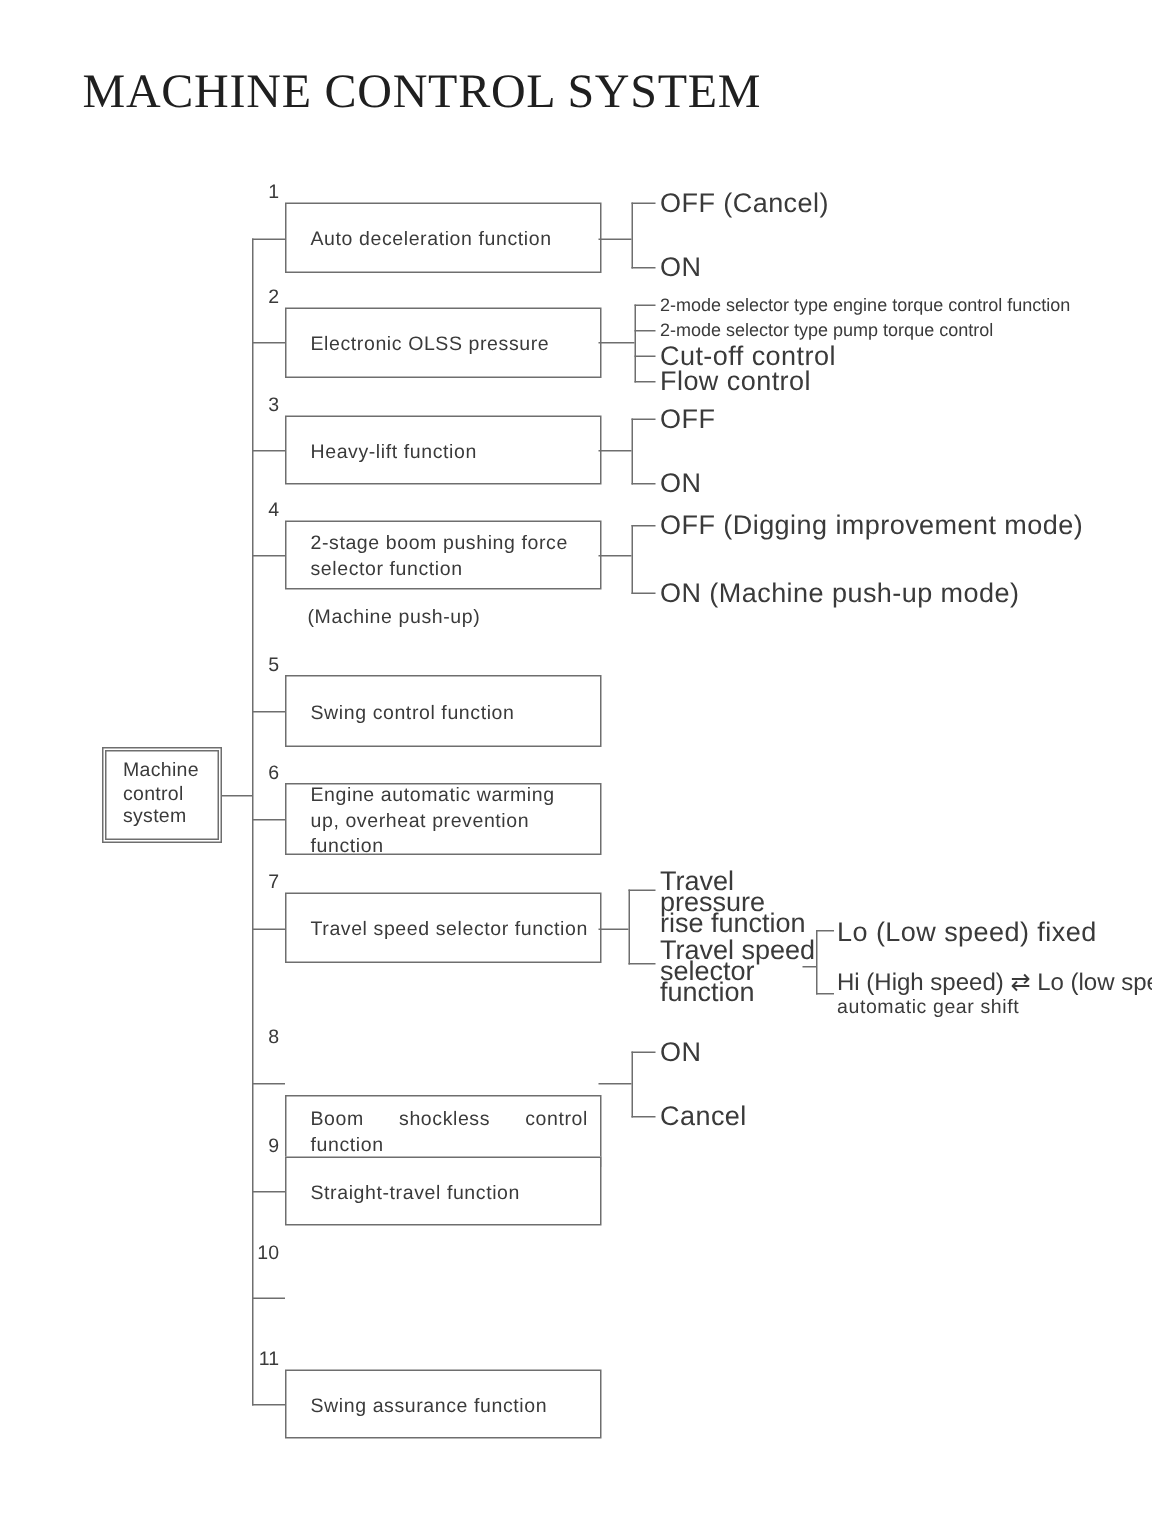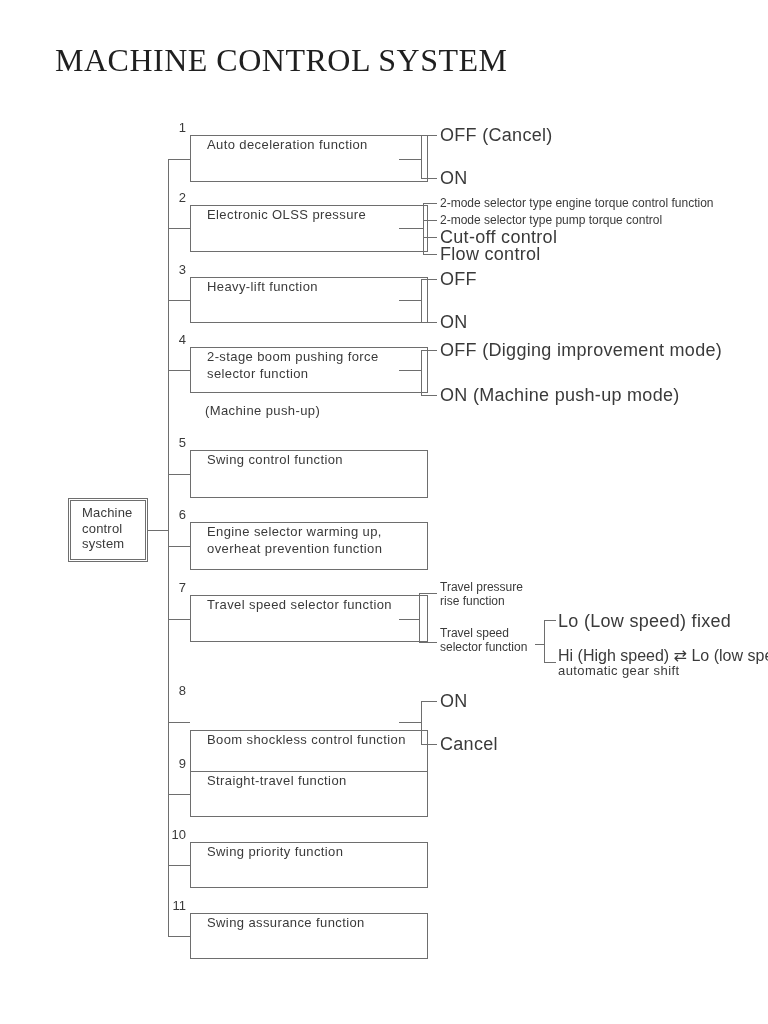--- a/index.html
+++ b/index.html
@@ -26,35 +26,35 @@
     border:1px solid #6e6e6e; box-sizing:border-box; background:#fff;
   }
   .root-box::before {
     content:""; position:absolute; inset:1px; border:1px solid #6e6e6e;
   }
   .root-box span {
     position:absolute; left:13px; top:6px; font-size:13px; line-height:15.5px;
     letter-spacing:0.2px; color:#3a3a3a;
   }
   .fbox {
-    position:absolute; left:190px; width:238px; border:1px solid #6e6e6e;
-    box-sizing:border-box; background:#fff; display:flex; 
+    position:absolute; left:190px; width:211px; border:1px solid #6e6e6e;
+    box-sizing:border-box; background:#fff; display:flex; align-items:center;
   }
   .fbox span {
     display:block; padding:0 8px 0 16px; font-size:13px; line-height:17px;
     letter-spacing:0.4px; width:100%;
   }
   .fbox span.justify { text-align:justify; }
   .num {
     position:absolute; left:152px; width:34px; text-align:right;
     font-size:13px; line-height:14px; color:#3a3a3a;
   }
   .bl  { position:absolute; font-size:18px; line-height:16px; letter-spacing:0.3px; white-space:nowrap; }
   .blc { position:absolute; font-size:12px; line-height:14px; letter-spacing:0px; white-space:nowrap; }
-  .blw  { position:absolute; font-size:12px; line-height:14px; letter-spacing:0px; }
+  .blw  { position:absolute; font-size:18px; line-height:14px; letter-spacing:0px; }
   .note { position:absolute; left:205px; font-size:13px; letter-spacing:0.4px; white-space:nowrap; }
   .hiblock { position:absolute; }
   .hiblock .l1 { display:block; font-size:16px; line-height:15px; letter-spacing:0; white-space:nowrap; }
   .hiblock .l2 { display:block; font-size:13px; line-height:15px; letter-spacing:0.4px; white-space:nowrap; }
 </style>
 </head>
 <body>
 
 <div class="canvas">
 
@@ -121,21 +121,21 @@
 
   <div class="num" style="top:436px">5</div>
   <i class="h" style="left:168px;top:474px;width:22px"></i>
   <div class="fbox" style="top:450px;height:48px">
     <span>Swing control function</span>
   </div>
 
   <div class="num" style="top:508px">6</div>
   <i class="h" style="left:168px;top:546px;width:22px"></i>
   <div class="fbox" style="top:522px;height:48px">
-    <span>Engine selector warming up, overheat prevention function</span>
+    <span>Engine automatic warming up, overheat prevention function</span>
   </div>
 
   <div class="num" style="top:581px">7</div>
   <i class="h" style="left:168px;top:619px;width:22px"></i>
   <div class="fbox" style="top:595px;height:47px">
     <span>Travel speed selector function</span>
   </div>
   <i class="h" style="left:399px;top:619px;width:20px"></i>
   <i class="v" style="left:419px;top:593px;height:50px"></i>
   <i class="h" style="left:419px;top:593px;width:18px"></i>
@@ -165,23 +165,20 @@
   <div class="bl" style="left:440px;top:736px">Cancel</div>
 
   <div class="num" style="top:757px">9</div>
   <i class="h" style="left:168px;top:794px;width:22px"></i>
   <div class="fbox" style="top:771px;height:46px">
     <span>Straight-travel function</span>
   </div>
 
   <div class="num" style="top:828px">10</div>
   <i class="h" style="left:168px;top:865px;width:22px"></i>
-  <div class="fbox" style="top:842px;height:46px">
-    <span>Swing priority function</span>
-  </div>
 
   <div class="num" style="top:899px">11</div>
   <i class="h" style="left:168px;top:936px;width:22px"></i>
   <div class="fbox" style="top:913px;height:46px">
     <span>Swing assurance function</span>
   </div>
 
 </div>
 
 </body></html>

